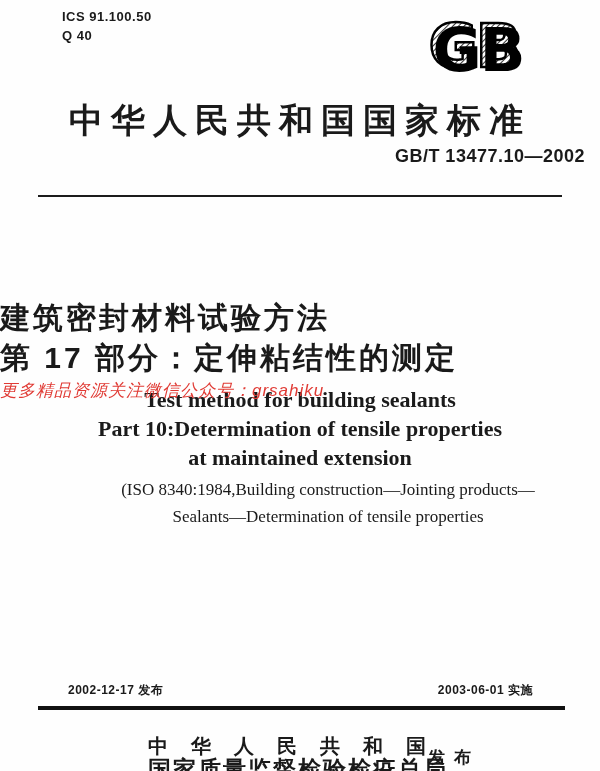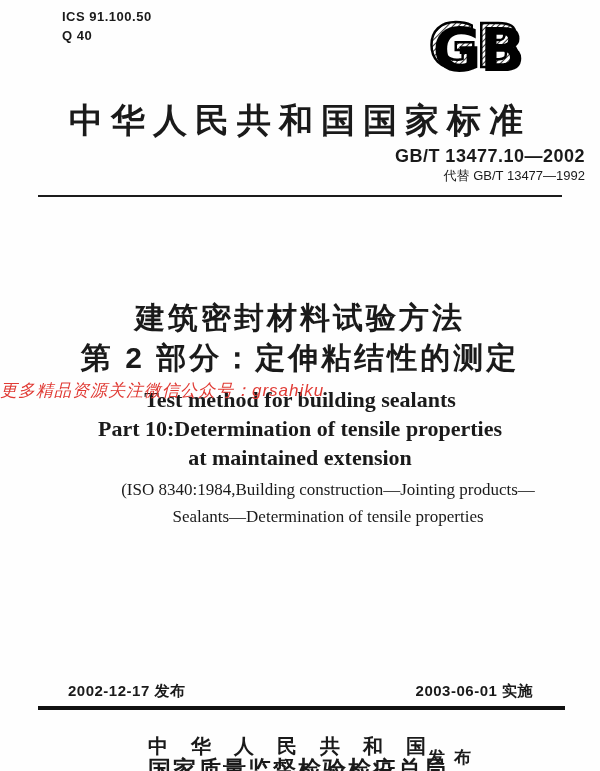--- a/index.html
+++ b/index.html
@@ -32,21 +32,21 @@
     text-align: right; line-height: 1.15;
   }
   .std-number { font-size: 18px; font-weight: bold; letter-spacing: 0.5px; }
   .replaces-note { font-size: 13px; margin-top: 2px; }
   .rule-top {
     position: absolute; left: 38px; top: 195px; width: 524px; height: 2px;
     background: #1c1c1c;
   }
   .title-cn {
     position: absolute; left: 0; top: 298px; width: 600px;
-    text-align: center; font-weight: bold; font-size: 30px;
+    text-align: left; font-weight: bold; font-size: 30px;
     line-height: 40px; letter-spacing: 3px; white-space: nowrap;
   }
   .watermark {
     position: absolute; left: 0; top: 379px; width: 600px;
     text-align: left; font-size: 17px; letter-spacing: 1px;
     white-space: nowrap; z-index: 3; font-style: italic;
   }
   .title-en {
     position: absolute; left: 0; top: 385px; width: 600px;
     text-align: center;
@@ -55,21 +55,21 @@
   }
   .iso-ref {
     position: absolute; left: 0; top: 476px; width: 600px;
     text-align: center;
     font-family: "Liberation Serif", serif;
     font-size: 17px; line-height: 27px; margin-left: 28px;
   }
   .date-row {
     position: absolute; left: 68px; top: 682px; width: 465px;
     display: flex; justify-content: space-between;
-    font-size: 15px; font-weight: bold; letter-spacing: 0.5px;
+    font-size: 12px; font-weight: bold; letter-spacing: 0.5px;
     white-space: nowrap;
   }
   .rule-bottom {
     position: absolute; left: 38px; top: 706px; width: 527px; height: 4px;
     background: #111;
   }
   .issuer-block {
     position: absolute; left: 148px; top: 736px;
     line-height: 1.0;
   }
@@ -107,28 +107,27 @@
       </defs>
       <text x="66" y="59" text-anchor="middle" font-family="'DejaVu Sans', sans-serif" font-size="60" font-weight="900" letter-spacing="-2" fill="url(#hatch)" stroke="#000" stroke-width="2.5">GB</text>
       <text x="70" y="63" text-anchor="middle" font-family="'DejaVu Sans', sans-serif" font-size="60" font-weight="900" letter-spacing="-2" fill="#000">GB</text>
     </svg>
   </div>
 
   <div class="std-family-title">中华人民共和国国家标准</div>
 
   <div class="std-number-block">
     <div class="std-number">GB/T 13477.10—2002</div>
-    <div class="replaces-note">代替 GB/T 13477—1992</div>
   </div>
 
   <div class="rule-top"></div>
 
   <div class="title-cn">
     <div>建筑密封材料试验方法</div>
-    <div>第 2 部分：定伸粘结性的测定</div>
+    <div>第 17 部分：定伸粘结性的测定</div>
   </div>
 
   <div class="watermark" style="color: rgb(224, 58, 52);">更多精品资源关注微信公众号：grsahiku</div>
 
   <div class="title-en">
     <div>Test method for building sealants</div>
     <div>Part 10:Determination of tensile properties</div>
     <div>at maintained extension</div>
   </div>
 

